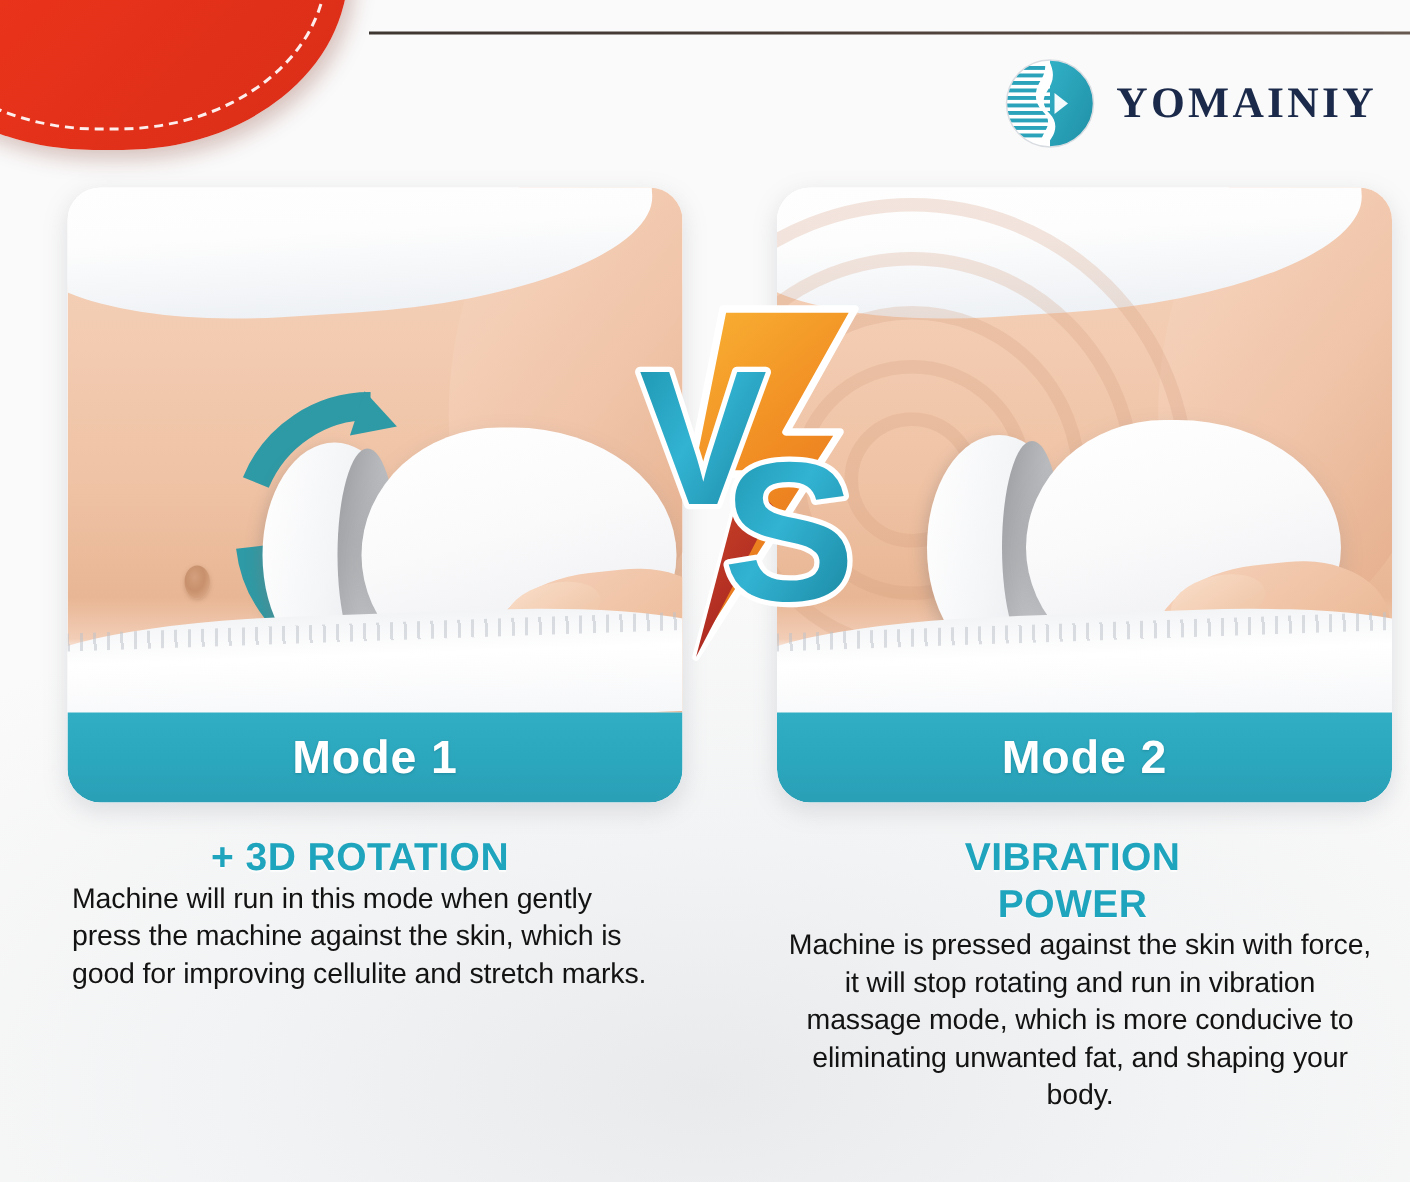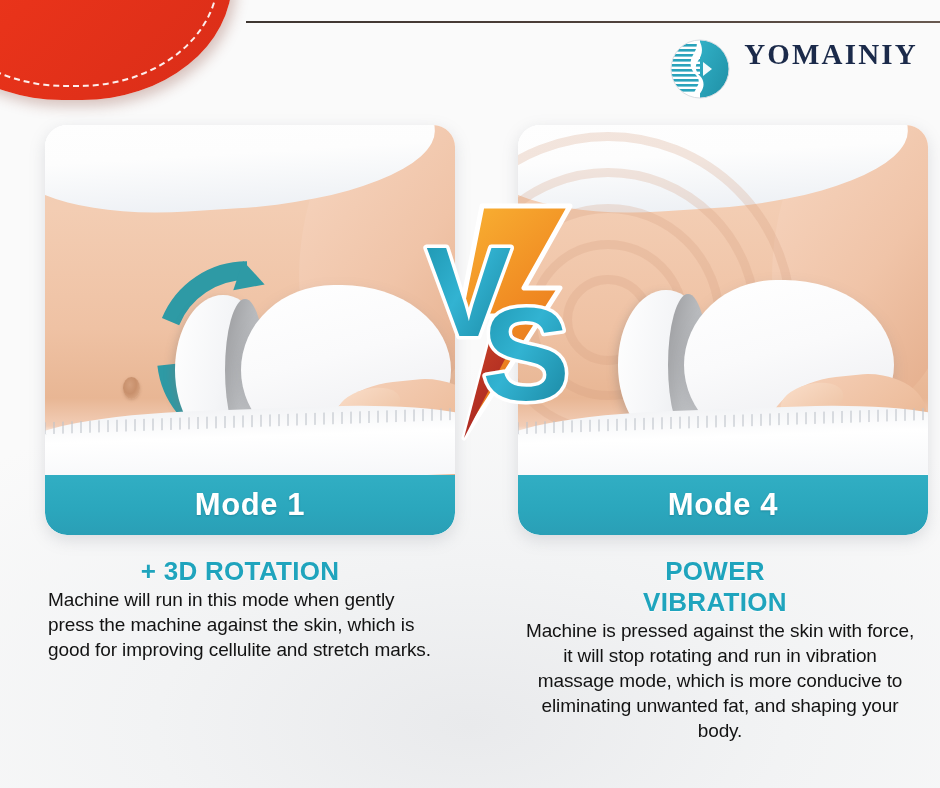--- a/index.html
+++ b/index.html
@@ -48,21 +48,21 @@
     border-top: none;
     border-radius: 0 0 140px 140px / 0 0 110px 110px;
   }
 
   
   .brand {
     position: absolute;
     right: 22px;
     top: 38px;
     display: flex;
-    align-items: flex-start;
+    align-items: center;
     gap: 13px;
   }
   .brand-mark { width: 62px; height: 62px; display: block; }
   .brand-name {
     font-family: "Liberation Serif", serif;
     font-size: 29px;
     font-weight: bold;
     letter-spacing: 2.2px;
     color: #1b2a4a;
   }
@@ -366,21 +366,21 @@
       <div class="head"></div>
       <div class="ring"></div>
       <div class="body"></div>
       <div class="hand"></div>
       <div class="finger"></div>
     </div>
 
     <div class="waistband"></div>
   </div>
   <div class="mode-banner">
-    <span>Mode 4</span>
+    <span>Mode 2</span>
   </div>
 </div>
 
 <div class="vs">
   <svg viewBox="0 0 180 265">
     <defs>
       <linearGradient id="boltTop" x1="0" y1="0" x2="0.4" y2="1">
         <stop offset="0" stop-color="#f9b233"></stop>
         <stop offset="0.55" stop-color="#f08a22"></stop>
         <stop offset="1" stop-color="#e2701b"></stop>
@@ -407,17 +407,17 @@
 
 <div class="col col-left">
   <div class="headline">
     <div>+ 3D ROTATION</div>
   </div>
   <p class="desc">Machine will run in this mode when gently press the machine against the skin, which is good for improving cellulite and stretch marks.</p>
 </div>
 
 <div class="col col-right">
   <div class="headline">
+    <div>VIBRATION</div>
     <div>POWER</div>
-    <div>VIBRATION</div>
   </div>
   <p class="desc">Machine is pressed against the skin with force, it will stop rotating and run in vibration massage mode, which is more conducive to eliminating unwanted fat, and shaping your body.</p>
 </div>
 
 </body></html>

